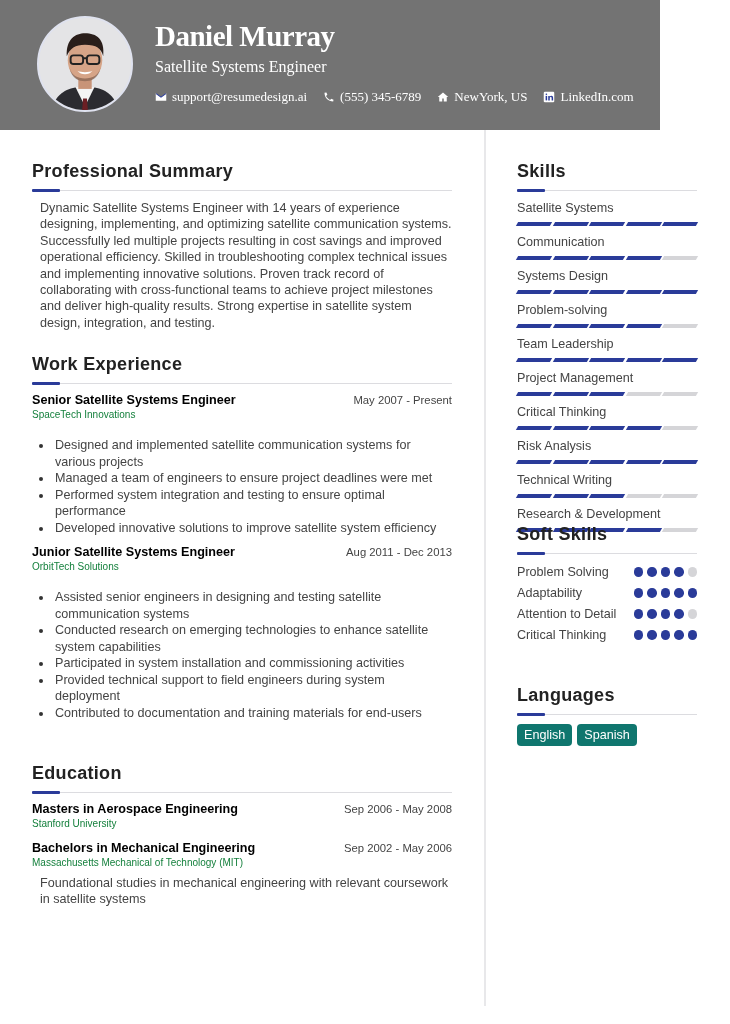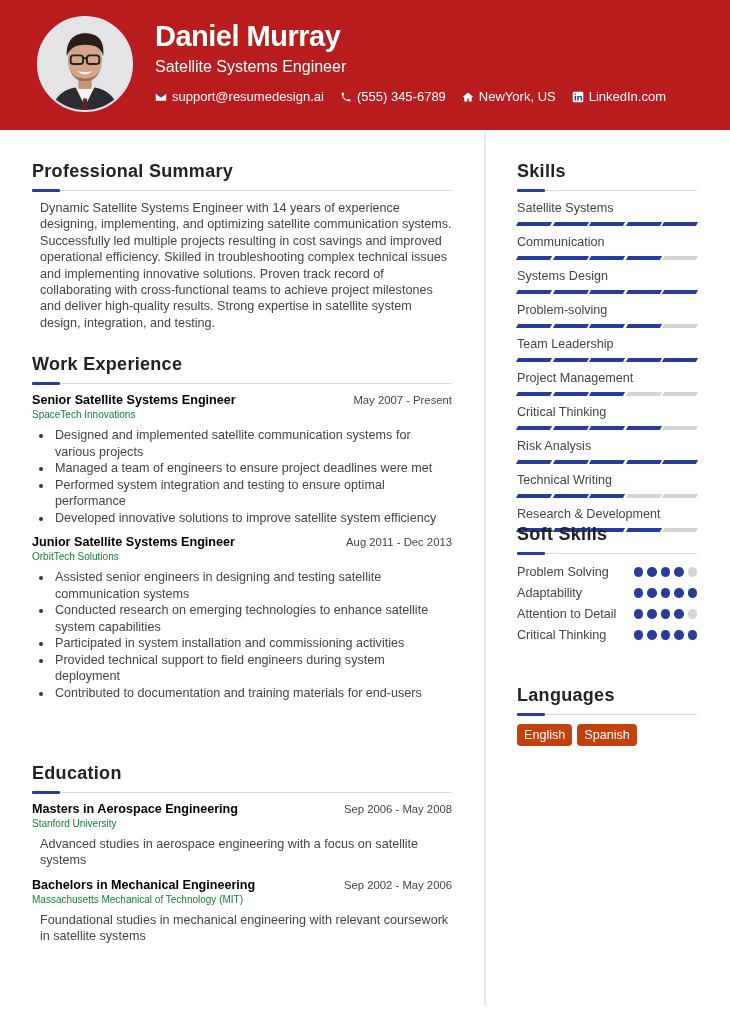--- a/index.html
+++ b/index.html
@@ -1,21 +1,22 @@
 <!DOCTYPE html>
 <html><head>
   <meta charset="utf-8">
   <style>
     * { box-sizing: border-box; margin: 0; padding: 0; }
     html, body { width: 730px; height: 1024px; background: #ffffff; overflow: hidden; }
     body { font-family: "Liberation Sans", "DejaVu Sans", sans-serif; color: #333; position: relative; }
 
     .header {
-      position: absolute; left: 0; top: 0; width: 730px; height: 130px;
-      background: #b91c1c;
+      position: absolute; left: 0; top: 0; width: 660px; height: 130px;
+      background: #737373;
+      font-family: Liberation Serif, serif;
     }
     .photo {
       position: absolute; left: 37px; top: 16px; width: 96px; height: 96px;
       border-radius: 50%; background: #e4e4e6; border: 2px solid #dfe2ef; overflow: hidden;
     }
     .photo svg { width: 100%; height: 100%; display: block; }
     .name {
       position: absolute; left: 155px; top: 20px; color: #fff;
       font-size: 29px; font-weight: bold; letter-spacing: -0.5px;
     }
@@ -45,21 +46,21 @@
     .rule { position: relative; height: 3px; margin-bottom: 8px; }
     .rule::before { content: ""; position: absolute; left: 0; right: 0; top: 1px; height: 1px; background: #dcdce0; }
     .rule::after { content: ""; position: absolute; left: 0; top: 0; width: 28px; height: 3px; background: #2a3b99; border-radius: 1px; }
 
     .para { font-size: 12.6px; line-height: 16.4px; color: #444; margin-left: 8px; }
 
     .job-head { display: flex; justify-content: space-between; align-items: baseline; }
     .job-title { font-size: 12.6px; font-weight: bold; color: #000000; }
     .job-date { font-size: 11.3px; color: #444; }
     .job-company { font-size: 10px; color: #15803d; line-height: 16px; }
-    ul.bullets { list-style: none; margin-top: 4px; }
+    ul.bullets { list-style: none; margin-top: 14px; }
     ul.bullets li {
       font-size: 12.6px; line-height: 16.5px; color: #444;
       padding-left: 23px; position: relative;
     }
     ul.bullets li::before {
       content: ""; position: absolute; left: 7px; top: 7px; width: 4px; height: 4px;
       border-radius: 50%; background: #333;
     }
 
     .skill-name { font-size: 12.6px; color: #444; line-height: 16px; }
@@ -68,21 +69,21 @@
     .bar.on { background: #2a3b99; }
 
     .soft-row { display: flex; justify-content: space-between; align-items: flex-start; margin-bottom: 5px; }
     .soft-name { font-size: 12.6px; color: #444; line-height: 16px; width: 100px; }
     .dots { display: flex; gap: 4px; padding-top: 3px; }
     .dot { width: 9.5px; height: 9.5px; border-radius: 50%; background: #d5d5d8; }
     .dot.on { background: #2a3b99; }
 
     .langs { display: flex; gap: 5px; }
     .lang {
-      background: #c2410c; color: #fff; font-size: 12.6px; padding: 3px 7px;
+      background: #0f766e; color: #fff; font-size: 12.6px; padding: 3px 7px;
       border-radius: 4px; line-height: 16px;
     }
   </style>
 </head>
 <body>
 
 <div class="header">
   <div class="photo">
     <svg viewBox="0 0 96 96">
       <rect width="96" height="96" fill="#e4e4e6"></rect>
@@ -180,21 +181,20 @@
   <section style="position:absolute; top:633px; width:420px;">
     <div class="section-heading">Education</div>
     <div class="rule"></div>
 
     <div>
       <div class="job-head">
         <span class="job-title">Masters in Aerospace Engineering</span>
         <span class="job-date">Sep 2006 - May 2008</span>
       </div>
       <div class="job-company">Stanford University</div>
-      <p class="para" style="margin-top:4px;">Advanced studies in aerospace engineering with a focus on satellite systems</p>
     </div>
 
     <div style="margin-top:9px;">
       <div class="job-head">
         <span class="job-title">Bachelors in Mechanical Engineering</span>
         <span class="job-date">Sep 2002 - May 2006</span>
       </div>
       <div class="job-company">Massachusetts Mechanical of Technology (MIT)</div>
       <p class="para" style="margin-top:4px;">Foundational studies in mechanical engineering with relevant coursework in satellite systems</p>
     </div>

